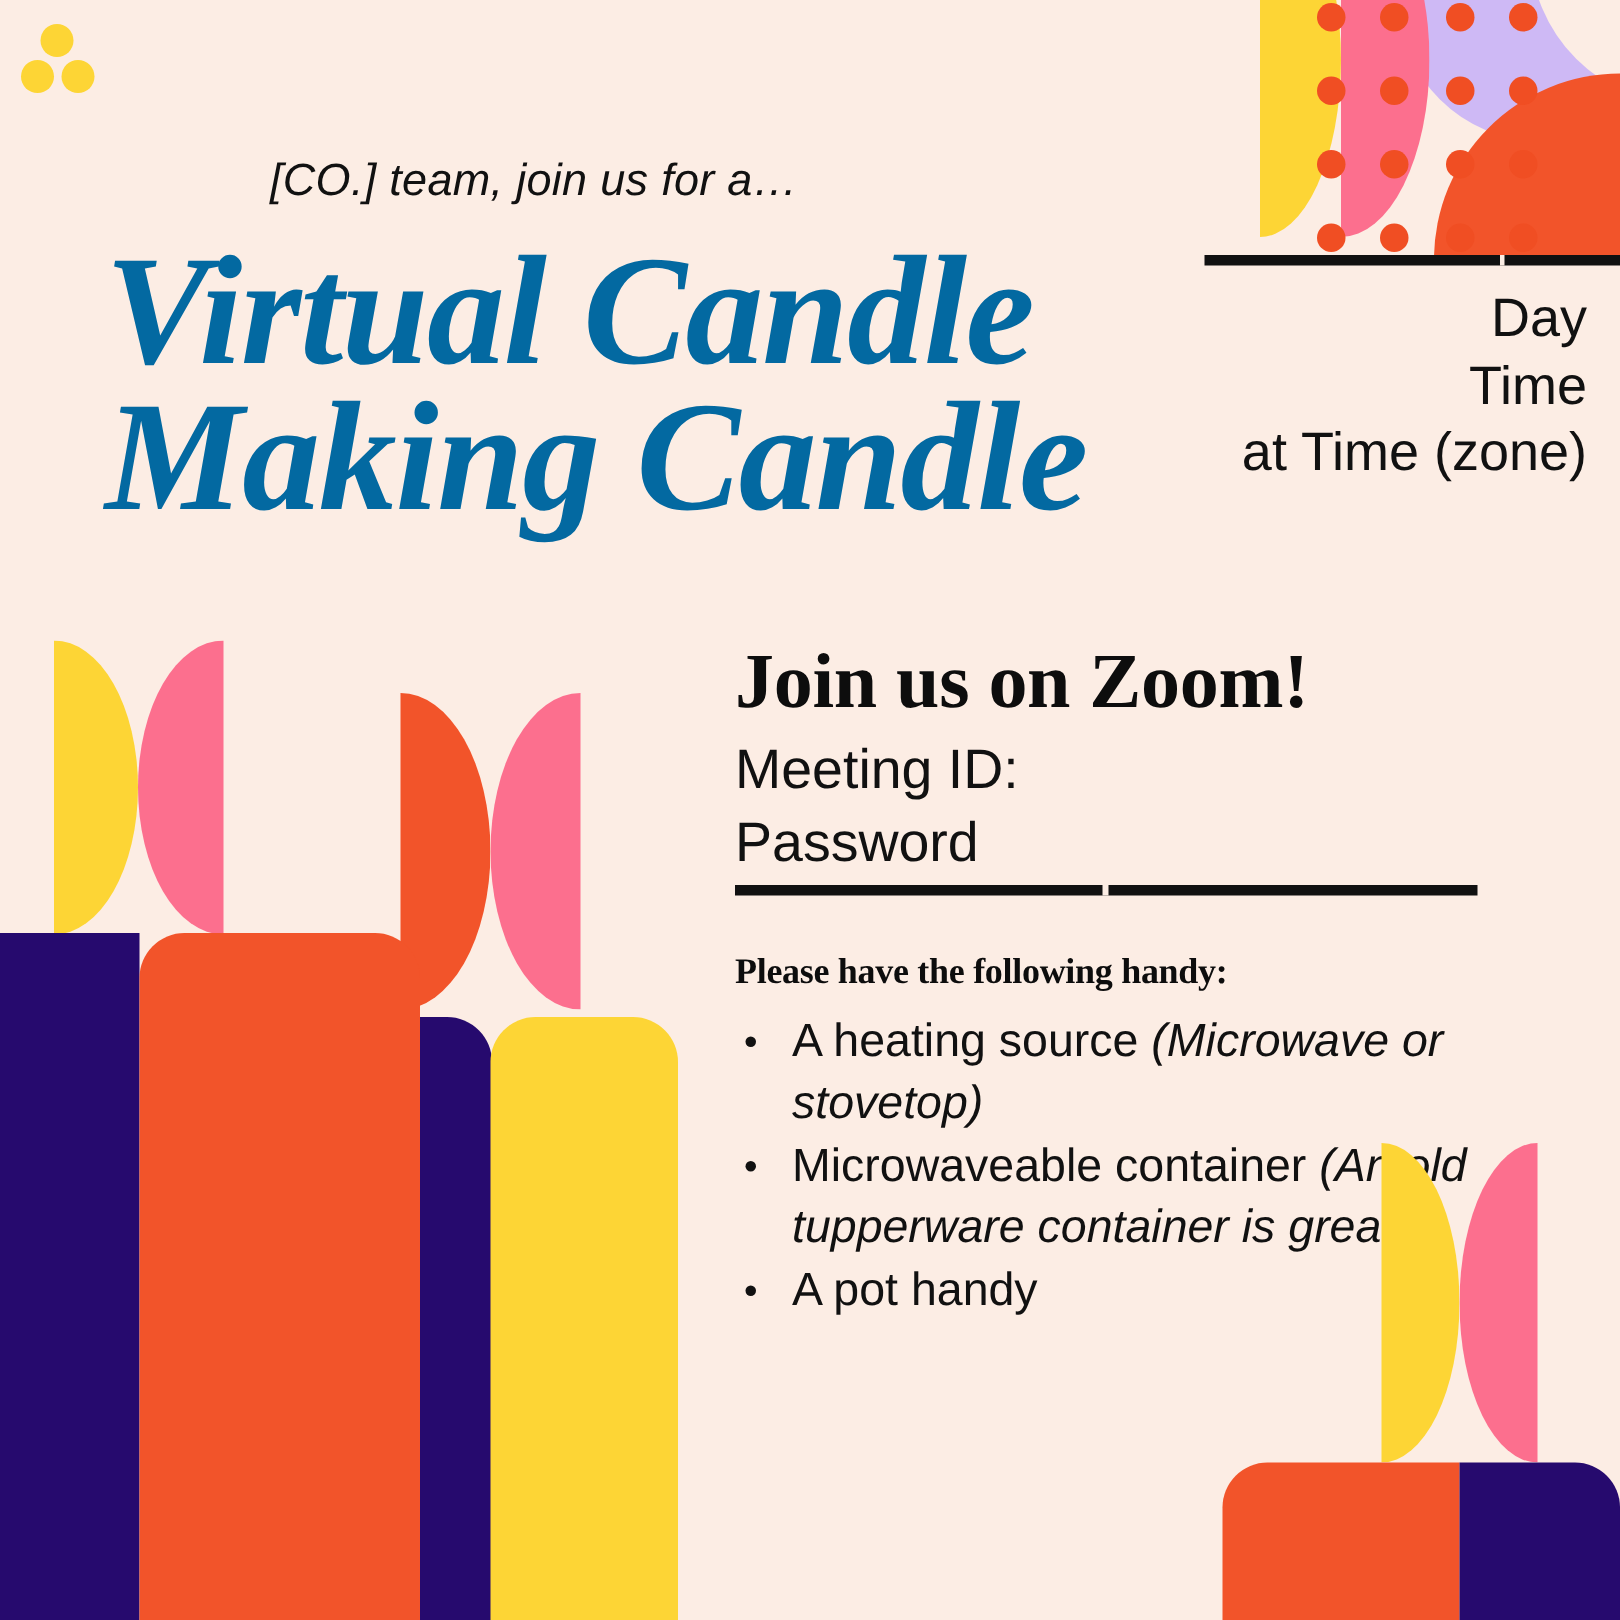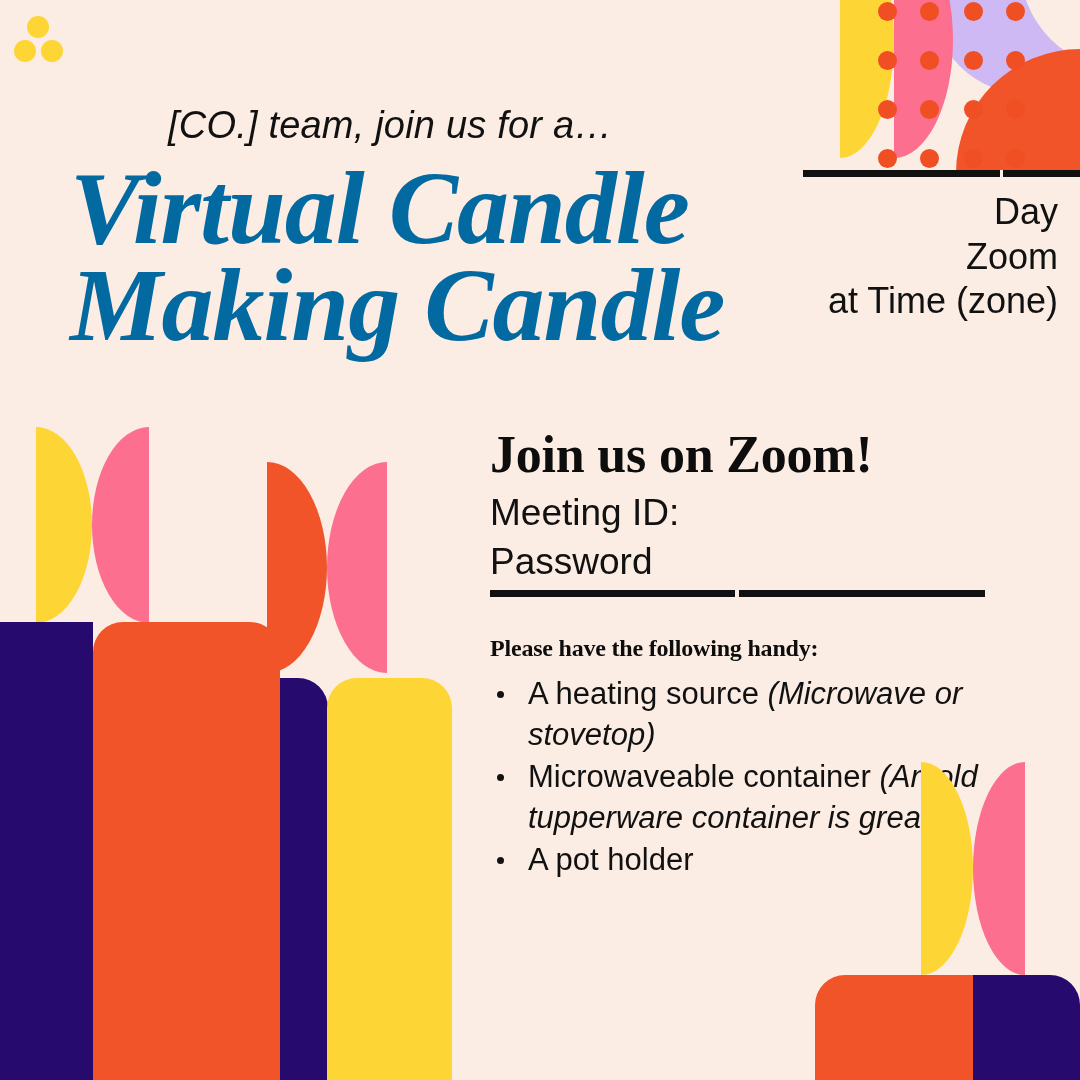--- a/index.html
+++ b/index.html
@@ -101,22 +101,22 @@
   .rule-top-gap {
     position: absolute;
     left: 1000px; top: 170px;
     width: 3px; height: 7px;
     background: #FCEDE4;
   }
 
   
   .kicker {
     position: absolute;
-    left: 168px; top: 104px;
-    font-size: 38px;
+    left: 180px; top: 104px;
+    font-size: 30px;
     font-style: italic;
     color: #111111;
     letter-spacing: 0.2px;
     white-space: nowrap;
   }
   .headline {
     position: absolute;
     left: 70px; top: 160px;
     width: 660px;
     font-family: "Liberation Serif", serif;
@@ -262,21 +262,21 @@
   <div class="rule-top-gap"></div>
 
   <div class="kicker">[CO.] team, join us for a…</div>
   <div class="headline">
     <span class="l1">Virtual Candle</span>
     <span class="l2">Making Candle</span>
   </div>
 
   <div class="daystack">
     <span>Day</span>
-    <span>Zoom</span>
+    <span>Time</span>
     <span>at Time (zone)</span>
   </div>
 
   <div class="zoom-block">
     <div class="zoom-title">Join us on Zoom!</div>
     <div class="zoom-line">Meeting ID:</div>
     <div class="zoom-line">Password</div>
   </div>
 
   <div class="rule rule-mid"></div>
@@ -285,21 +285,21 @@
   <div class="handy-block">
     <div class="handy-title">Please have the following handy:</div>
     <ul class="handy-list">
       <li>
         <span>A heating source </span><em>(Microwave or stovetop)</em>
       </li>
       <li>
         <span>Microwaveable container </span><em>(An old tupperware container is great!)</em>
       </li>
       <li>
-        <span>A pot holder</span><em></em>
+        <span>A pot handy</span><em></em>
       </li>
     </ul>
   </div>
 
   <div>
 
     <div class="flame" style="left:36px; top:427px; width:113px; height:196px;">
       <div class="half left" style="width:56px; height:196px;">
         <i style="width:112px; height:196px; background:#FDD535;"></i>
       </div>

